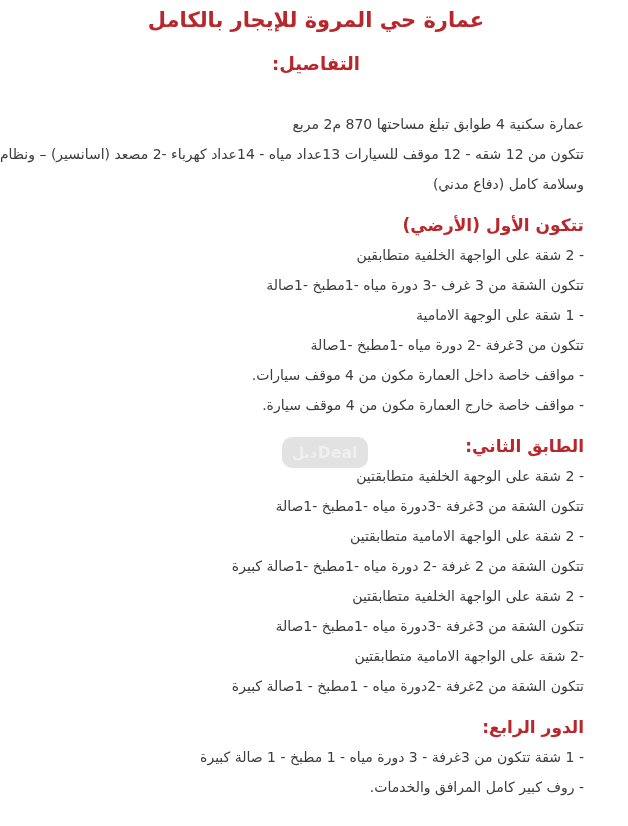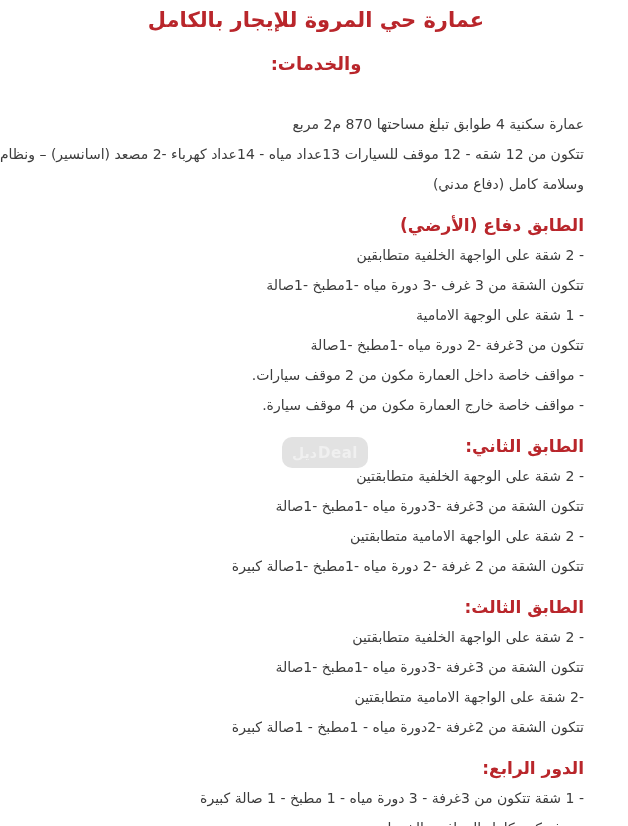--- a/index.html
+++ b/index.html
@@ -70,48 +70,47 @@
   }
   .wm-ar { font-size: 14px; }
   .wm-en { letter-spacing: 0.5px; }
 </style>
 </head>
 <body>
 
 <div class="doc">
 
   <h1 class="title">عمارة حي المروة للإيجار بالكامل</h1>
-  <h2 class="subtitle">والخدمات:</h2>
+  <h2 class="subtitle">التفاصيل:</h2>
 
   <div class="intro">
     <p class="line">عمارة سكنية 4 طوابق تبلغ مساحتها 870 م2 مربع</p>
     <p class="line">تتكون من 12 شقه - 12 موقف للسيارات 13عداد مياه - 14عداد كهرباء -2 مصعد (اسانسير) – ونظام امن</p>
     <p class="line">وسلامة كامل (دفاع مدني)</p>
   </div>
 
   <section>
-    <h3 class="floor">الطابق دفاع (الأرضي)</h3>
+    <h3 class="floor">تتكون الأول (الأرضي)</h3>
     <p class="line">- 2 شقة على الواجهة الخلفية متطابقين</p>
     <p class="line">تتكون الشقة من 3 غرف -3 دورة مياه -1مطبخ -1صالة</p>
     <p class="line">- 1 شقة على الوجهة الامامية</p>
     <p class="line">تتكون من 3غرفة -2 دورة مياه -1مطبخ -1صالة</p>
-    <p class="line">- مواقف خاصة داخل العمارة مكون من 2 موقف سيارات.</p>
+    <p class="line">- مواقف خاصة داخل العمارة مكون من 4 موقف سيارات.</p>
     <p class="line">- مواقف خاصة خارج العمارة مكون من 4 موقف سيارة.</p>
   </section>
 
   <section>
     <h3 class="floor">الطابق الثاني:</h3>
     <p class="line">- 2 شقة على الوجهة الخلفية متطابقتين</p>
     <p class="line">تتكون الشقة من 3غرفة -3دورة مياه -1مطبخ -1صالة</p>
     <p class="line">- 2 شقة على الواجهة الامامية متطابقتين</p>
     <p class="line">تتكون الشقة من 2 غرفة -2 دورة مياه -1مطبخ -1صالة كبيرة</p>
   </section>
 
   <section>
-    <h3 class="floor">الطابق الثالث:</h3>
     <p class="line">- 2 شقة على الواجهة الخلفية متطابقتين</p>
     <p class="line">تتكون الشقة من 3غرفة -3دورة مياه -1مطبخ -1صالة</p>
     <p class="line">-2 شقة على الواجهة الامامية متطابقتين</p>
     <p class="line">تتكون الشقة من 2غرفة -2دورة مياه - 1مطبخ - 1صالة كبيرة</p>
   </section>
 
   <section>
     <h3 class="floor">الدور الرابع:</h3>
     <p class="line">- 1 شقة تتكون من 3غرفة - 3 دورة مياه - 1 مطبخ - 1 صالة كبيرة</p>
     <p class="line">- روف كبير كامل المرافق والخدمات.</p>

